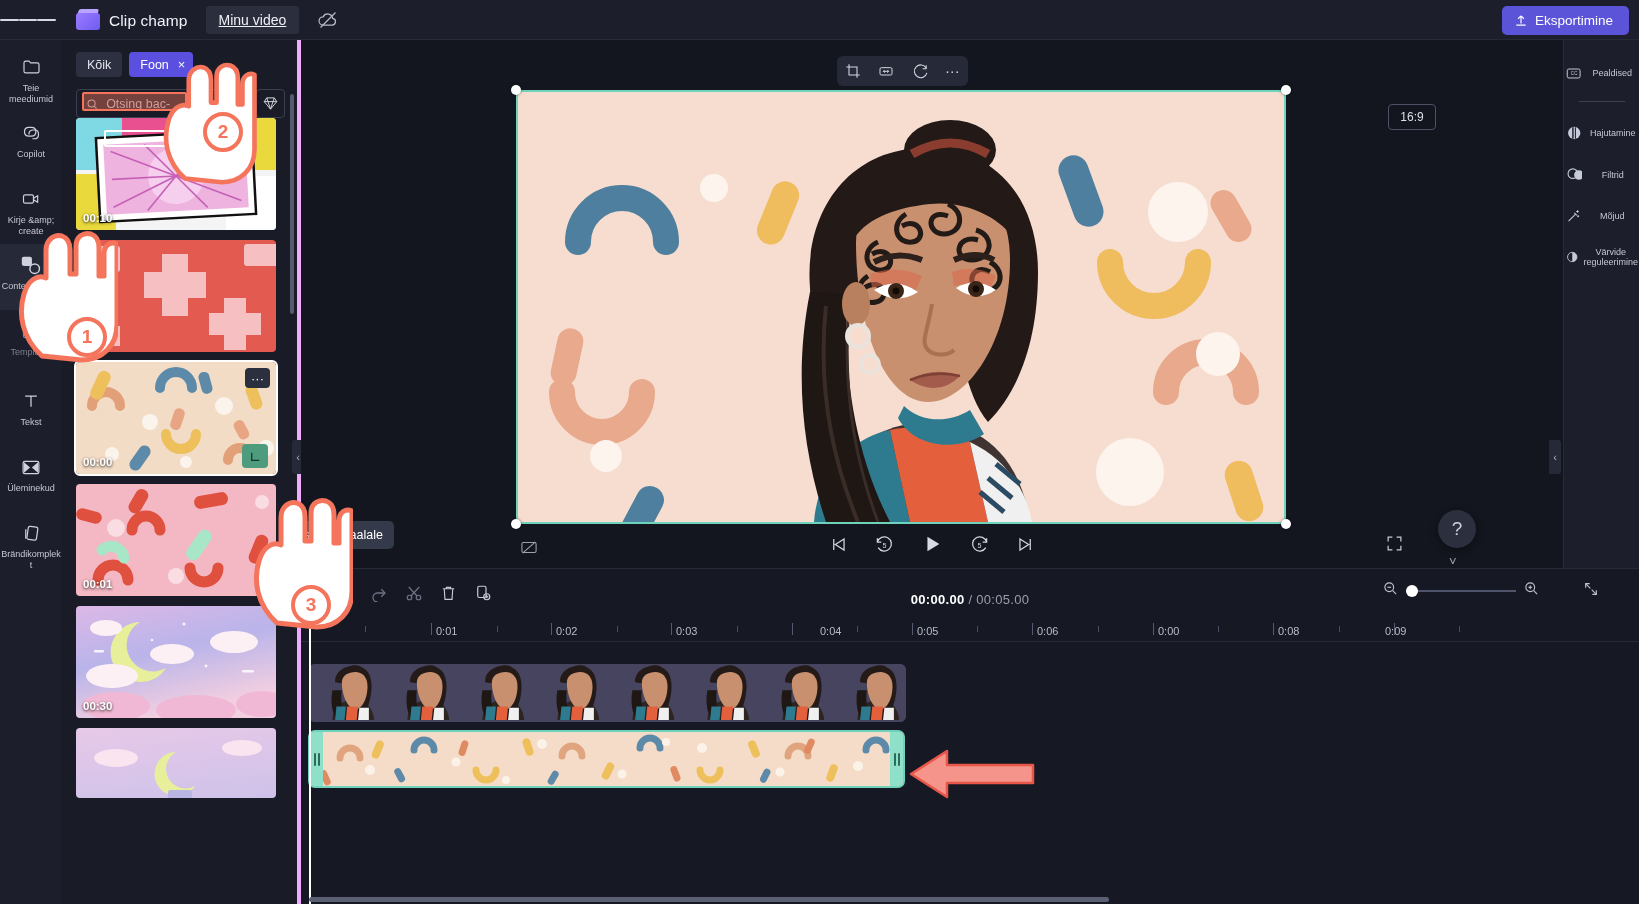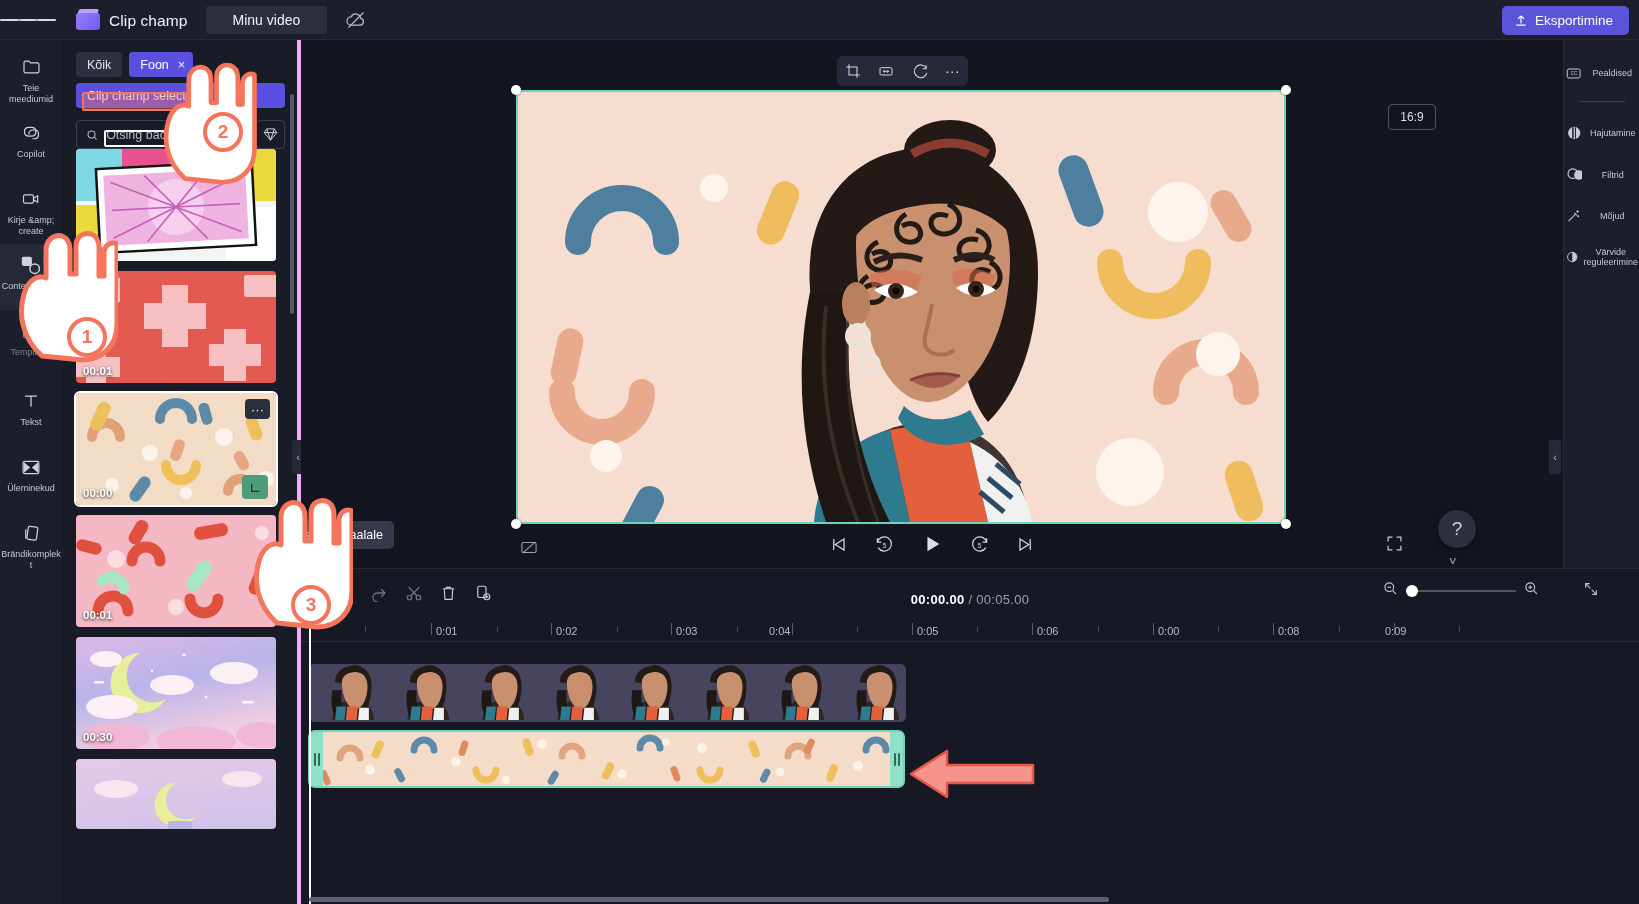--- a/index.html
+++ b/index.html
@@ -13,22 +13,22 @@
             border-bottom:1px solid #272b38; display:flex; align-items:center; }
   .hamburger { width:56px; height:40px; display:flex; align-items:center; justify-content:center; cursor:pointer; }
   .hamburger span { display:block; width:23px; height:2px; background:#d8d8e2; margin:3px 0; border-radius:1px;}
   .brandwrap { display:flex; align-items:flex-end; gap:9px; margin-left:20px;}
   .brand-logo { width:24px; height:21px; position:relative; }
   .brand-logo .bl1{position:absolute;left:0;top:4px;width:24px;height:17px;border-radius:3px;
       background:linear-gradient(135deg,#9b7cff,#6f5bf2);}
   .brand-logo .bl2{position:absolute;left:2px;top:0px;width:20px;height:7px;border-radius:2px;
       background:#b9a5ff;transform:skewX(-18deg);}
   .brandname { font-size:15.5px; color:#f2f2f7; letter-spacing:.1px;}
-  .projbtn { margin-left:18px; height:28px; padding:0 27px; border-radius:3px; background:#2a2e3d;
-      display:flex;align-items:center; font-size:14px; color:#f0f0f6; cursor:pointer;}
+  .projbtn { margin-left:18px; height:28px; padding:0 13px; border-radius:3px; background:#2a2e3d;
+      display:flex;align-items:center; font-size:14px; color:#f0f0f6; cursor:pointer;text-decoration:underline;}
   .autosave { margin-left:16px; width:26px;height:26px;display:flex;align-items:center;justify-content:center;cursor:pointer;}
   .export-btn { position:absolute; right:10px; top:6px; height:29px; padding:0 16px 0 12px; background:#5b53d8;
       border-radius:5px; display:flex; align-items:center; gap:7px; font-size:13.5px; color:#fff; cursor:pointer;}
 
   
   .rail { position:absolute; left:0; top:40px; width:62px; height:864px; background:#1c1f2b; }
   .rail-item { width:62px; min-height:66px; padding:9px 2px 6px; display:flex; flex-direction:column;
       align-items:center; gap:4px; cursor:pointer;}
   .rail-item.active { background:#262a38; }
   .rail-label { font-size:9px; line-height:10.5px; color:#c7c7d4; text-align:center; width:60px; word-wrap:break-word;}
@@ -256,23 +256,20 @@
   </div>
 
   <div class="panel">
     <div class="chips">
       <div class="chip">Kõik</div>
       <div class="chip on">
         <span>Foon</span>
         <span class="x">×</span>
       </div>
     </div>
-    <div class="chip-row2">
-      <div class="chip on2">Clip champ select</div>
-    </div>
 
     <div class="srch-row">
       <div class="srch">
         <svg width="14" height="14" viewBox="0 0 24 24" fill="none" stroke="#b9bbc8" stroke-width="2">
           <circle cx="11" cy="11" r="7"></circle>
             <line x1="16.5" y1="16.5" x2="21" y2="21"></line>
         </svg>
         <input placeholder="Otsing bac-" style="">
       </div>
       <div class="prem">
@@ -748,21 +745,21 @@
       <div class="tick" style="left:130px"></div>
         <div class="rlabel" style="left:135px">0:01</div>
       <div class="tick minor" style="left:196px"></div>
       <div class="tick" style="left:250px"></div>
         <div class="rlabel" style="left:255px">0:02</div>
       <div class="tick minor" style="left:316px"></div>
       <div class="tick" style="left:370px"></div>
         <div class="rlabel" style="left:375px">0:03</div>
       <div class="tick minor" style="left:436px"></div>
       <div class="tick" style="left:491px"></div>
-        <div class="rlabel" style="left:468px">0:04</div>
+        <div class="rlabel" style="left:519px">0:04</div>
       <div class="tick minor" style="left:556px"></div>
       <div class="tick" style="left:611px"></div>
         <div class="rlabel" style="left:616px">0:05</div>
       <div class="tick minor" style="left:676px"></div>
       <div class="tick" style="left:731px"></div>
         <div class="rlabel" style="left:736px">0:06</div>
       <div class="tick minor" style="left:797px"></div>
       <div class="tick" style="left:852px"></div>
         <div class="rlabel" style="left:857px">0:00</div>
       <div class="tick minor" style="left:917px"></div>

